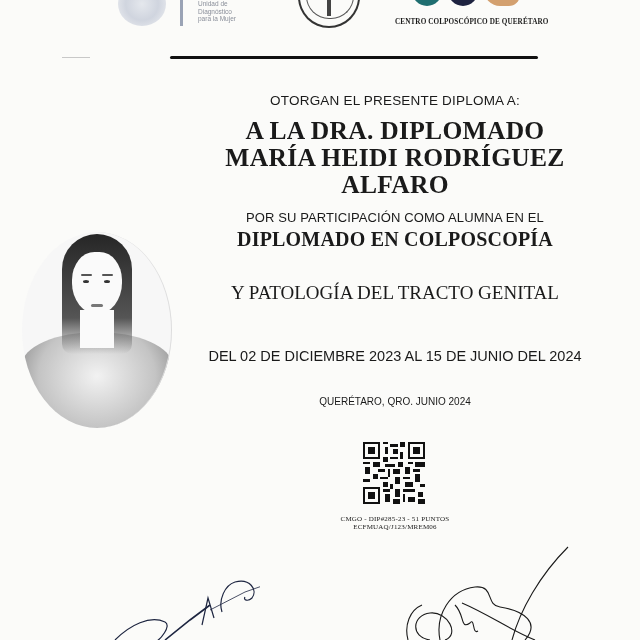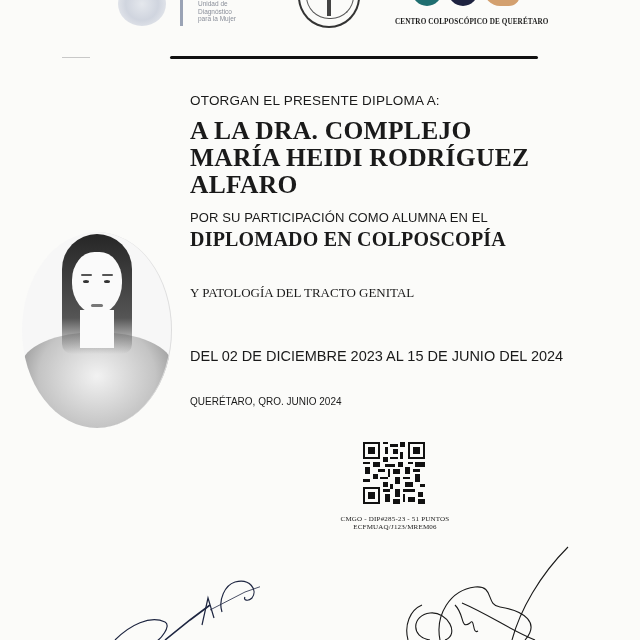--- a/index.html
+++ b/index.html
@@ -38,27 +38,27 @@
   .logo-right-text {
     left:395px; top:18px; font-family:Liberation Serif, serif; font-weight:bold;
     font-size:7.2px; color:#1b1b1b; letter-spacing:0.1px; white-space:nowrap;
   }
   .header-rule {
     left:170px; top:56px; width:368px; height:3px; background:#111;
     border-radius:2px;
   }
   .header-rule-faint { left:62px; top:57px; width:28px; height:1px; background:#c8c8c8; }
   
-  .center { left:190px; width:410px; }
+  .center { left:190px; width:410px; text-align:center; }
   .sans { font-family:"Liberation Sans", sans-serif; }
   .otorgan { top:93px; font-size:13.5px; letter-spacing:0.2px; }
   .name { top:117px; font-size:25.5px; font-weight:bold; line-height:27px; letter-spacing:0.3px; }
   .por { top:210px; font-size:13px; letter-spacing:0.1px; }
   .diplomado { top:228px; font-size:20px; font-weight:bold; letter-spacing:0.2px; }
-  .patologia { top:282px; font-size:13px; line-height:21px; }
+  .patologia { top:282px; font-size:19px; line-height:21px; }
   .fechas { top:347px; font-size:14.5px; line-height:18px; }
   .lugar { top:396px; font-size:10px; }
   
   .photo {
     left:22px; top:232px; width:150px; height:196px;
     border-radius:50%; overflow:hidden;
     background:#f7f7f7;
   }
   .photo-shoulders {
     position:absolute; left:0px; top:100px; width:150px; height:110px;
@@ -108,21 +108,21 @@
   <div class="shape-tan"></div>
 </div>
 <div class="abs logo-right-text">CENTRO COLPOSCÓPICO DE QUERÉTARO</div>
 
 <div class="abs header-rule-faint"></div>
 <div class="abs header-rule"></div>
 
 <div class="abs center sans otorgan">OTORGAN EL PRESENTE DIPLOMA A:</div>
 
 <div class="abs center name">
-  <div>A LA DRA. COMPLEJO</div>
+  <div>A LA DRA. DIPLOMADO</div>
   <div>MARÍA HEIDI RODRÍGUEZ</div>
   <div>ALFARO</div>
 </div>
 
 <div class="abs center sans por">POR SU PARTICIPACIÓN COMO ALUMNA EN EL</div>
 
 <div class="abs center diplomado">DIPLOMADO EN COLPOSCOPÍA</div>
 
 <div class="abs center patologia">
   <div>Y PATOLOGÍA DEL TRACTO GENITAL</div>

